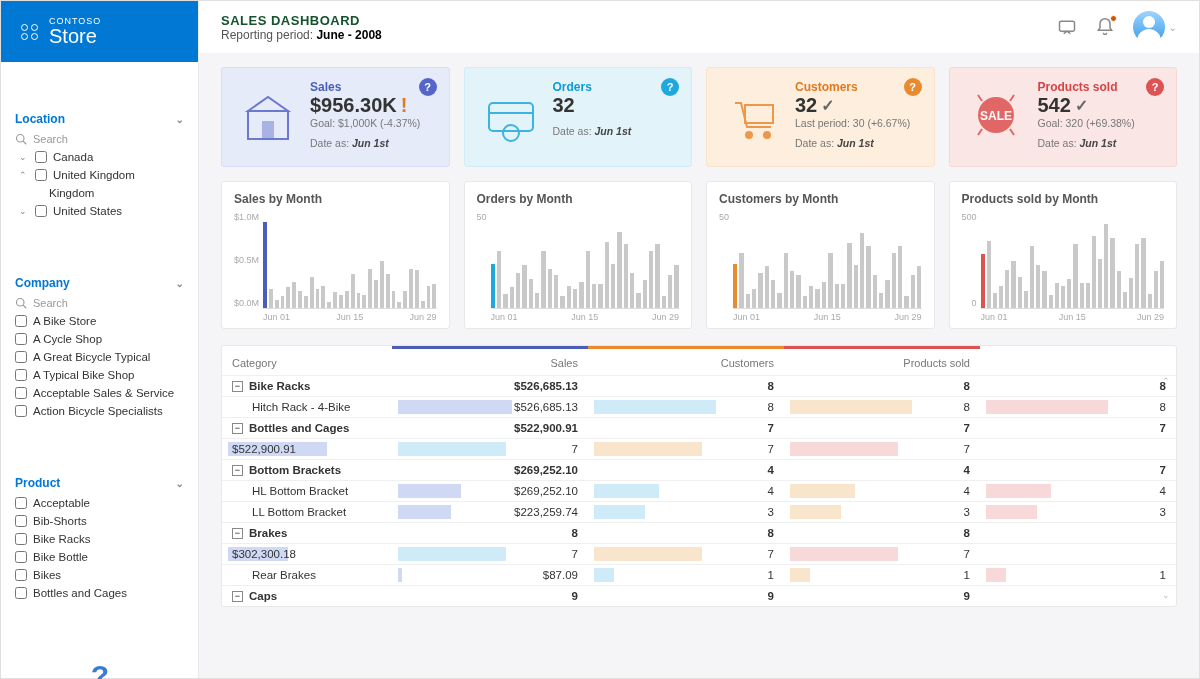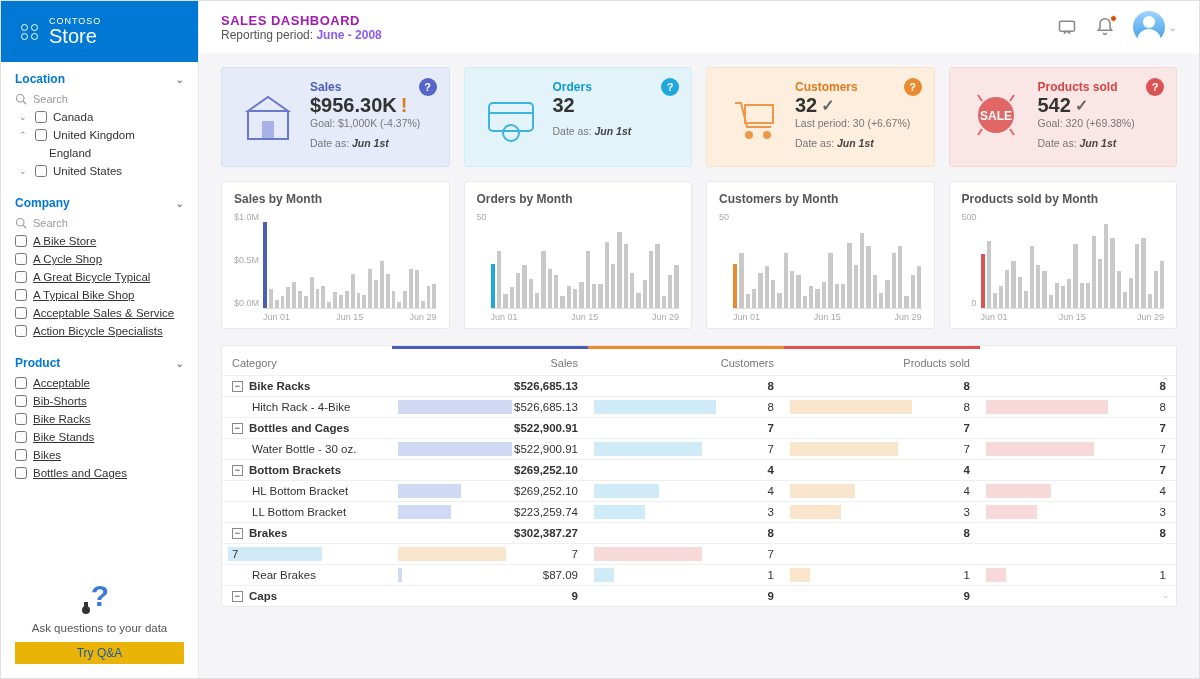--- a/index.html
+++ b/index.html
@@ -1,52 +1,52 @@
 <!DOCTYPE html>
 <html><head>
 <meta charset="utf-8">
 <style>
 * { box-sizing: border-box; margin: 0; padding: 0; font-family: 'Segoe UI', Tahoma, sans-serif; }
 body { background: #f5f5f7; width: 1200px; height: 679px; overflow: hidden; font-size: 12px; color: #333; }
 .app { display: flex; height: 100%; border: 1px solid #e0e0e0; }
 
 
-.sidebar { width: 198px; background: #fff; border-right: 1px solid #e8e8e8; display: flex; flex-direction: column; }
+.sidebar { width: 198px; background: #fff; border-right: 1px solid #e8e8e8; display: flex; flex-direction: column; gap: 40px; }
 .logo { background: #0078d4; color: #fff; padding: 16px 20px; display: flex; align-items: center; gap: 10px; }
 .logo .dots { display: grid; grid-template-columns: repeat(2,8px); gap: 2px; }
 .logo .dots span { width: 7px; height: 7px; border: 1.5px solid #fff; border-radius: 50%; }
 .logo .text { display: flex; flex-direction: column; line-height: 1; }
 .logo .text .sub { font-size: 9px; letter-spacing: 1px; }
 .logo .text .main { font-size: 20px; font-weight: 400; }
 
 .filter-section { padding: 10px 14px 6px; }
 .filter-title { color: #0078d4; font-weight: 600; font-size: 12px; display: flex; justify-content: space-between; align-items: center; cursor: pointer; margin-bottom: 4px;}
 .filter-title .chev { color: #888; font-size: 10px; }
 .search-row { display: flex; align-items: center; gap: 6px; padding: 3px 0; color: #999; font-size: 11px; }
 .search-row svg { width: 12px; height: 12px; }
 .tree-item { display: flex; align-items: center; gap: 6px; padding: 3px 0 3px 4px; font-size: 11.5px; cursor: pointer; }
 .tree-item.nested { padding-left: 34px; }
 .tree-item .chev-s { width: 10px; color: #888; font-size: 9px; display: inline-block; }
 .tree-item input[type=checkbox] { width: 12px; height: 12px; }
-.list-items { max-height: 124px; overflow: hidden; text-decoration: underline; }
+.list-items { max-height: 124px; overflow: hidden; }
 .list-items.scroll { overflow-y: auto; }
 .list-item { display: flex; align-items: center; gap: 6px; padding: 3px 0; font-size: 11.5px; cursor: pointer; }
 .list-item input { width: 12px; height: 12px; }
 
 .qa-block { margin-top: auto; text-align: center; padding: 12px 14px 14px; }
 .qa-ill { margin: 0 auto 6px; width: 56px; height: 36px; position: relative; }
 .qa-text { font-size: 11.5px; color: #555; margin-bottom: 8px; }
 .qa-btn { width: 100%; background: #eab308; color: #1a5dab; border: none; padding: 4px; font-size: 12px; cursor: pointer; }
 
 
 .main { flex: 1; display: flex; flex-direction: column; overflow: hidden; }
 .topbar { background: #fff; padding: 10px 22px; display: flex; justify-content: space-between; align-items: center; }
-.topbar .title { color: #a21caf; font-weight: 600; font-size: 13px; letter-spacing: .5px; }
+.topbar .title { color: #14532d; font-weight: 600; font-size: 13px; letter-spacing: .5px; }
 .topbar .period { font-size: 12px; color: #555; }
-.topbar .period b { color: #8b5cf6; }
+.topbar .period b { color: #000000; }
 .topbar .icons { display: flex; align-items: center; gap: 18px; }
 .topbar .icons .ico { width: 20px; height: 20px; color: #888; cursor: pointer; position: relative; }
 .notif-dot { position: absolute; top: -2px; right: -2px; width: 7px; height: 7px; background: #d35400; border-radius: 50%; border: 1.5px solid #fff; }
 .avatar { width: 32px; height: 32px; border-radius: 50%; background: linear-gradient(#9fd4ff,#3a9be8); position: relative; }
 .avatar::before { content:''; position:absolute; top:5px; left:10px; width:12px; height:12px; background:#fff; border-radius:50%; }
 .avatar::after { content:''; position:absolute; bottom:0; left:4px; width:24px; height:14px; background:#fff; border-radius:24px 24px 0 0; }
 
 .content { flex: 1; padding: 14px 22px; overflow-y: auto; }
 
 
@@ -136,21 +136,21 @@
             <span class="chev-s">⌄</span>
             <input type="checkbox" style="">
             <span>Canada</span>
           </div>
           <div class="tree-item">
             <span class="chev-s">⌃</span>
             <input type="checkbox" style="">
             <span>United Kingdom</span>
           </div>
           <div class="tree-item nested">
-            <span>England</span>
+            <span>Kingdom</span>
           </div>
           <div class="tree-item">
             <span class="chev-s">⌄</span>
             <input type="checkbox" style="">
             <span>United States</span>
           </div>
         </div>
     </div>
 
     <div class="filter-section">
@@ -206,21 +206,21 @@
           <div class="list-item">
             <input type="checkbox" style="">
             <span>Bib-Shorts</span>
           </div>
           <div class="list-item">
             <input type="checkbox" style="">
             <span>Bike Racks</span>
           </div>
           <div class="list-item">
             <input type="checkbox" style="">
-            <span>Bike Stands</span>
+            <span>Bike Bottle</span>
           </div>
           <div class="list-item">
             <input type="checkbox" style="">
             <span>Bikes</span>
           </div>
           <div class="list-item">
             <input type="checkbox" style="">
             <span>Bottles and Cages</span>
           </div>
         </div>
@@ -562,23 +562,20 @@
               <div>
                 <span class="toggle">−</span>
                 <span>Bottles and Cages</span>
               </div>
       <div>$522,900.91</div>
       <div>7</div>
       <div>7</div>
       <div>7</div>
             </div>
             <div class="dg-row sub">
-              <div>
-                <span class="name">Water Bottle - 30 oz.</span>
-              </div>
       <div><span class="cell-bar cb-blue" style="width:58%"></span><span style="position:relative">$522,900.91</span></div>
       <div><span class="cell-bar cb-cyan" style="width:55%"></span><span style="position:relative">7</span></div>
       <div><span class="cell-bar cb-orange" style="width:55%"></span><span style="position:relative">7</span></div>
       <div><span class="cell-bar cb-red" style="width:55%"></span><span style="position:relative">7</span></div>
             </div>
             <div class="dg-row cat">
               <div>
                 <span class="toggle">−</span>
                 <span>Bottom Brackets</span>
               </div>
@@ -603,26 +600,26 @@
       <div><span class="cell-bar cb-blue" style="width:27%"></span><span style="position:relative">$223,259.74</span></div>
       <div><span class="cell-bar cb-cyan" style="width:26%"></span><span style="position:relative">3</span></div>
       <div><span class="cell-bar cb-orange" style="width:26%"></span><span style="position:relative">3</span></div>
       <div><span class="cell-bar cb-red" style="width:26%"></span><span style="position:relative">3</span></div>
             </div>
             <div class="dg-row cat">
               <div>
                 <span class="toggle">−</span>
                 <span>Brakes</span>
               </div>
-      <div>$302,387.27</div>
       <div>8</div>
       <div>8</div>
       <div>8</div>
             </div>
             <div class="dg-row sub">
+      <div><span class="cell-bar cb-blue" style="width:35%"></span><span style="position:relative">$302,300.18</span></div>
       <div><span class="cell-bar cb-cyan" style="width:55%"></span><span style="position:relative">7</span></div>
       <div><span class="cell-bar cb-orange" style="width:55%"></span><span style="position:relative">7</span></div>
       <div><span class="cell-bar cb-red" style="width:55%"></span><span style="position:relative">7</span></div>
             </div>
             <div class="dg-row sub">
               <div>
                 <span class="name">Rear Brakes</span>
               </div>
       <div><span class="cell-bar cb-blue" style="width:2%"></span><span style="position:relative">$87.09</span></div>
       <div><span class="cell-bar cb-cyan" style="width:10%"></span><span style="position:relative">1</span></div>

